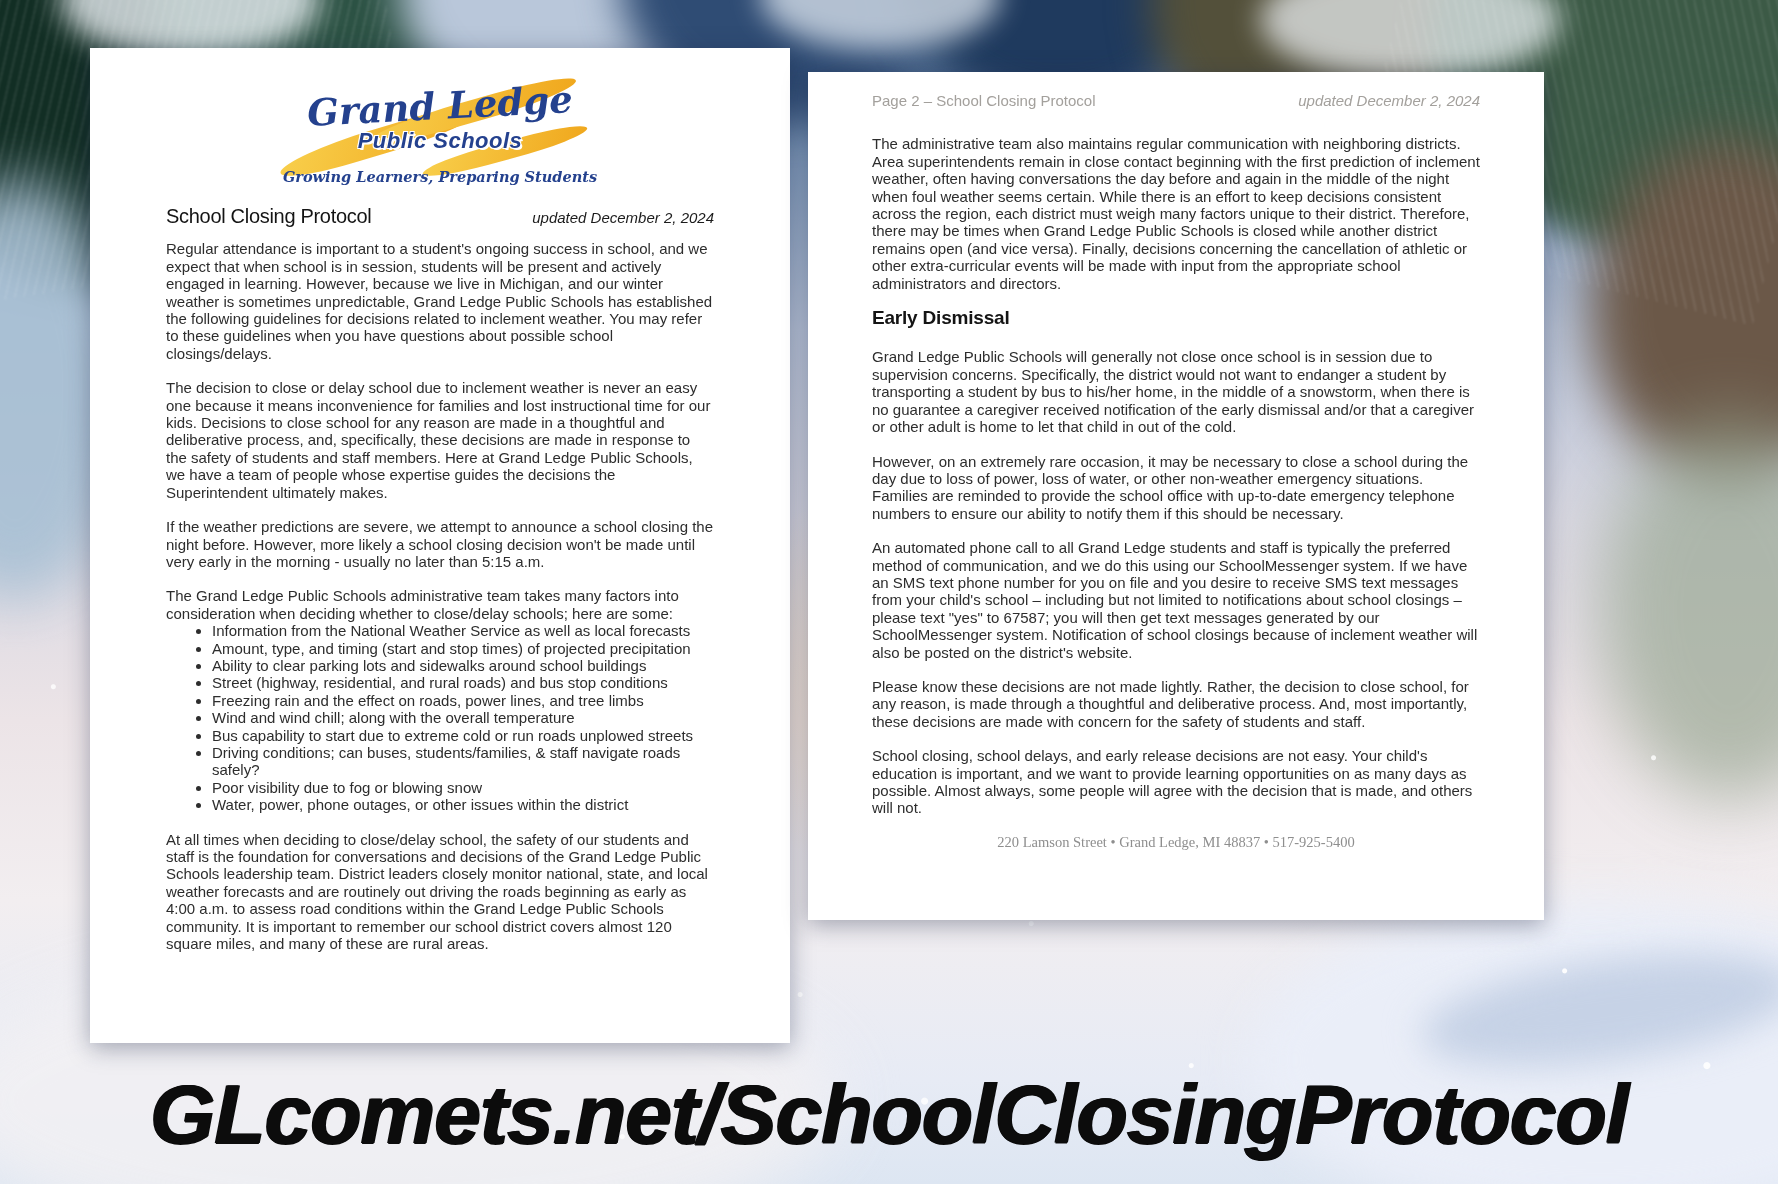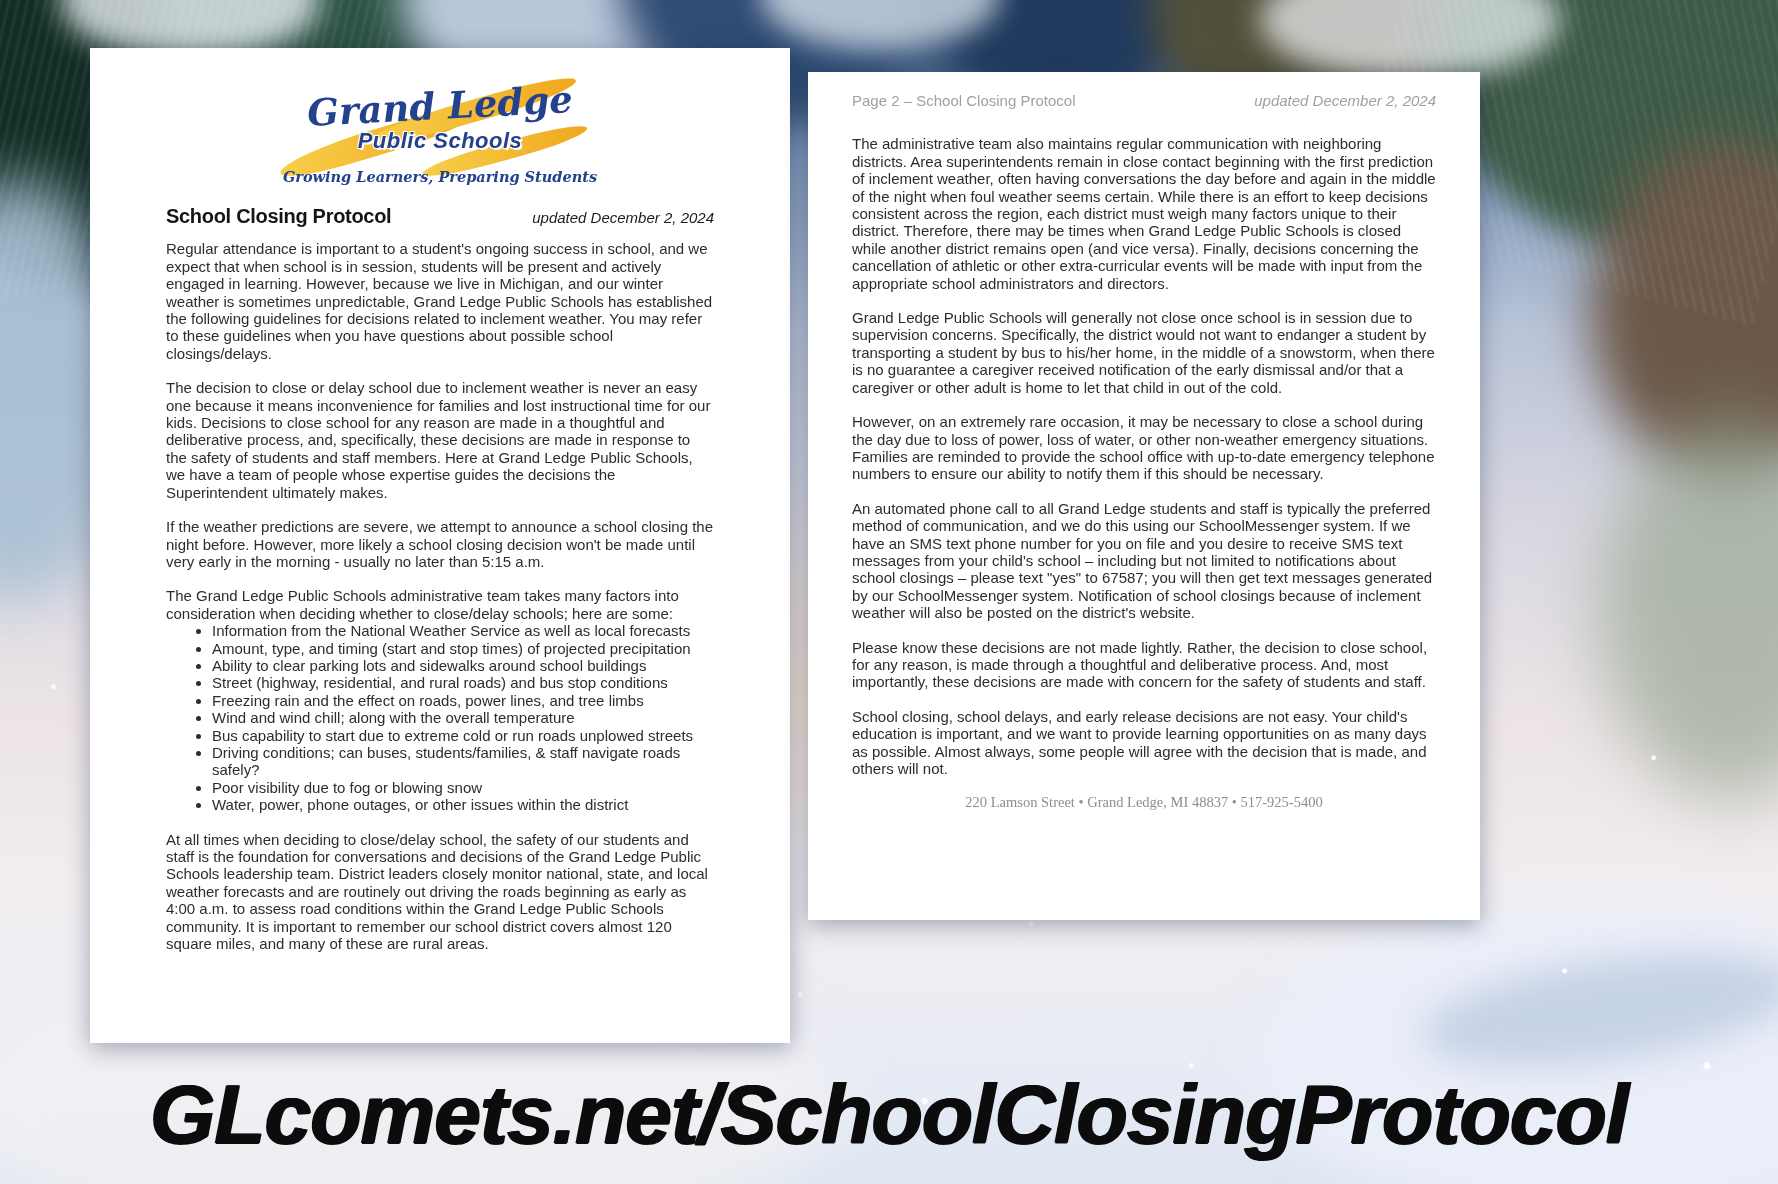--- a/index.html
+++ b/index.html
@@ -50,21 +50,21 @@
     radial-gradient(circle at 93% 64%, rgba(255,255,255,.8) 0 2px, transparent 3px),
     radial-gradient(circle at 96% 90%, rgba(255,255,255,.9) 0 3px, transparent 4px),
     radial-gradient(circle at 84% 95%, rgba(255,255,255,.85) 0 2px, transparent 3px),
     radial-gradient(circle at 74% 55%, rgba(255,255,255,.7) 0 2px, transparent 3px),
     radial-gradient(circle at 35% 96%, rgba(255,255,255,.8) 0 2px, transparent 3px); }
 
   
   .page { position:absolute; background:#ffffff; box-shadow:0 5px 22px rgba(30,40,70,.38);
           color:#2d2d2d; font-size:15px; line-height:17.4px; }
   .page1 { left:90px;  top:48px; width:700px; height:995px; padding:36px 76px 0; }
-  .page2 { left:808px; top:72px; width:672px; height:848px; padding:20px 44px 0; }
+  .page2 { left:808px; top:72px; width:736px; height:848px; padding:20px 64px 0; }
   .page p { margin:0 0 17px; }
   p.intro { margin-bottom:0; }
   .factor-list { margin:0 0 17px; padding-left:46px; }
   .factor-list li { line-height:17.4px; }
 
   
   .logo { position:relative; width:340px; height:112px; margin:0 auto 12px; }
   .swoosh { position:absolute; border-radius:50%/60%; background:linear-gradient(90deg,#f8ce4a,#f0a81e); }
   .s1 { left:6px;   top:44px; width:210px; height:26px; transform:rotate(-17deg) skewX(-34deg); }
   .s2 { left:96px;  top:16px; width:214px; height:22px; transform:rotate(-16deg) skewX(-34deg); }
@@ -73,21 +73,21 @@
     font-family:"DejaVu Serif", serif; font-style:italic; font-weight:bold;
     font-size:37px; line-height:40px; color:#24418e; transform:rotate(-3deg); }
   .logo-sub { position:absolute; left:0; right:0; top:48px; text-align:center;
     font-style:italic; font-weight:bold; font-size:22px; letter-spacing:.5px; color:#24418e;
     text-shadow:-1px -1px 0 #fff, 1px -1px 0 #fff, -1px 1px 0 #fff, 1px 1px 0 #fff, 2px 2px 0 #fff; }
   .logo-tag { position:absolute; left:0; right:0; top:84px; text-align:center;
     font-family:"DejaVu Serif", serif; font-style:italic; font-weight:bold;
     font-size:14.5px; color:#24418e; }
 
   .title-row { display:flex; justify-content:space-between; align-items:baseline; margin-bottom:14px; }
-  .doc-title { font-size:20px; font-weight:700; letter-spacing:-.3px; color:#141414; }
+  .doc-title { font-size:20px; font-weight:400; letter-spacing:-.3px; color:#141414; }
   .doc-updated { font-style:italic; font-size:15px; color:#1c1c1c; }
 
   .continued-note { margin-top:8px; text-align:right; font-style:italic; color:#b5b0ab; font-size:14.5px; }
 
   .p2-header { display:flex; justify-content:space-between; align-items:baseline;
                color:#a3a09c; font-size:15px; margin-bottom:26px; }
   .p2-header .upd { font-style:italic; }
   .section-heading { font-size:19px; font-weight:800; letter-spacing:-.2px; color:#141414;
                      margin:8px 0 22px; }
   .p2-footer { margin-top:17px; text-align:center; font-family:"Liberation Serif", serif;
@@ -160,20 +160,21 @@
 </div>
 
 <div class="page page2">
   <div class="p2-header">
     <span>Page 2 – School Closing Protocol</span>
     <span class="upd">updated December 2, 2024</span>
   </div>
 
   <p>The administrative team also maintains regular communication with neighboring districts.  Area superintendents remain in close contact beginning with the first prediction of inclement weather, often having conversations the day before and again in the middle of the night when foul weather seems certain.  While there is an effort to keep decisions consistent across the region, each district must weigh many factors unique to their district.  Therefore, there may be times when Grand Ledge Public Schools is closed while another district remains open (and vice versa).  Finally, decisions concerning the cancellation of athletic or other extra-curricular events will be made with input from the appropriate school administrators and directors.</p>
 
+  <div class="section-heading">Early Dismissal</div>
   <p>Grand Ledge Public Schools will generally not close once school is in session due to supervision concerns.  Specifically, the district would not want to endanger a student by transporting a student by bus to his/her home, in the middle of a snowstorm, when there is no guarantee a caregiver received notification of the early dismissal and/or that a caregiver or other adult is home to let that child in out of the cold.</p>
   <p>However, on an extremely rare occasion, it may be necessary to close a school during the day due to loss of power, loss of water, or other non-weather emergency situations. Families are reminded to provide the school office with up-to-date emergency telephone numbers to ensure our ability to notify them if this should be necessary.</p>
 
   <p>An automated phone call to all Grand Ledge students and staff is typically the preferred method of communication, and we do this using our SchoolMessenger system.  If we have an SMS text phone number for you on file and you desire to receive SMS text messages from your child's school – including but not limited to notifications about school closings – please text "yes" to 67587; you will then get text messages generated by our SchoolMessenger system.  Notification of school closings because of inclement weather will also be posted on the district's website.</p>
   <p>Please know these decisions are not made lightly.  Rather, the decision to close school, for any reason, is made through a thoughtful and deliberative process.  And, most importantly, these decisions are made with concern for the safety of students and staff.</p>
   <p>School closing, school delays, and early release decisions are not easy.  Your child's education is important, and we want to provide learning opportunities on as many days as possible.  Almost always, some people will agree with the decision that is made, and others will not.</p>
 
   <div class="p2-footer">220 Lamson Street • Grand Ledge, MI 48837 • 517-925-5400</div>
 </div>
 

